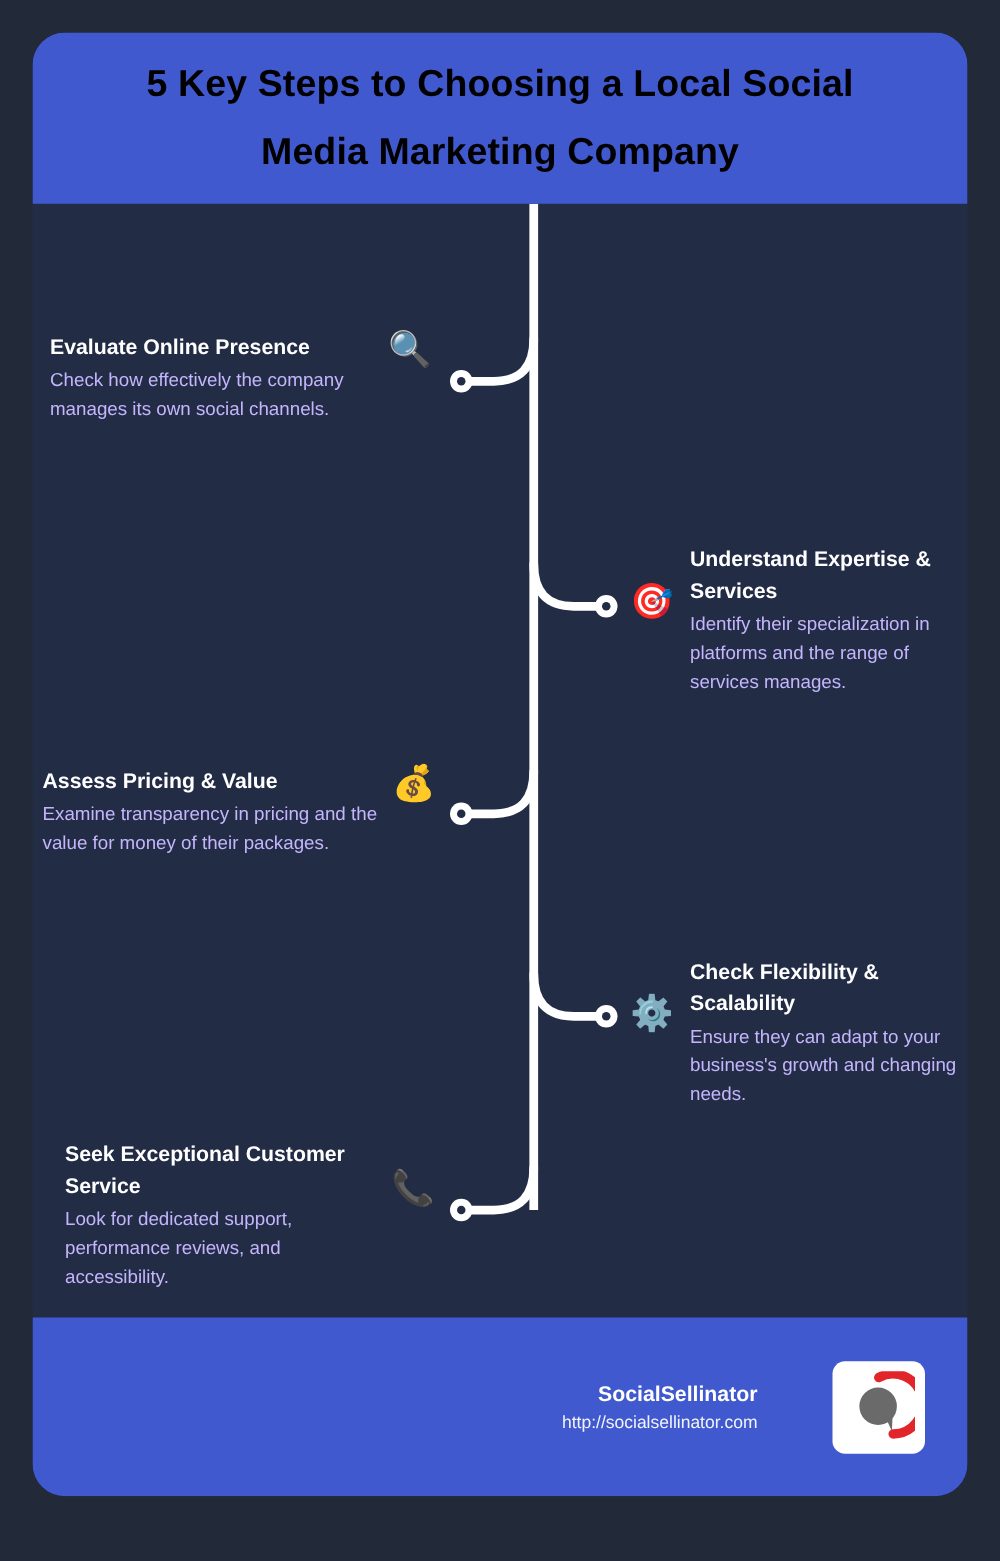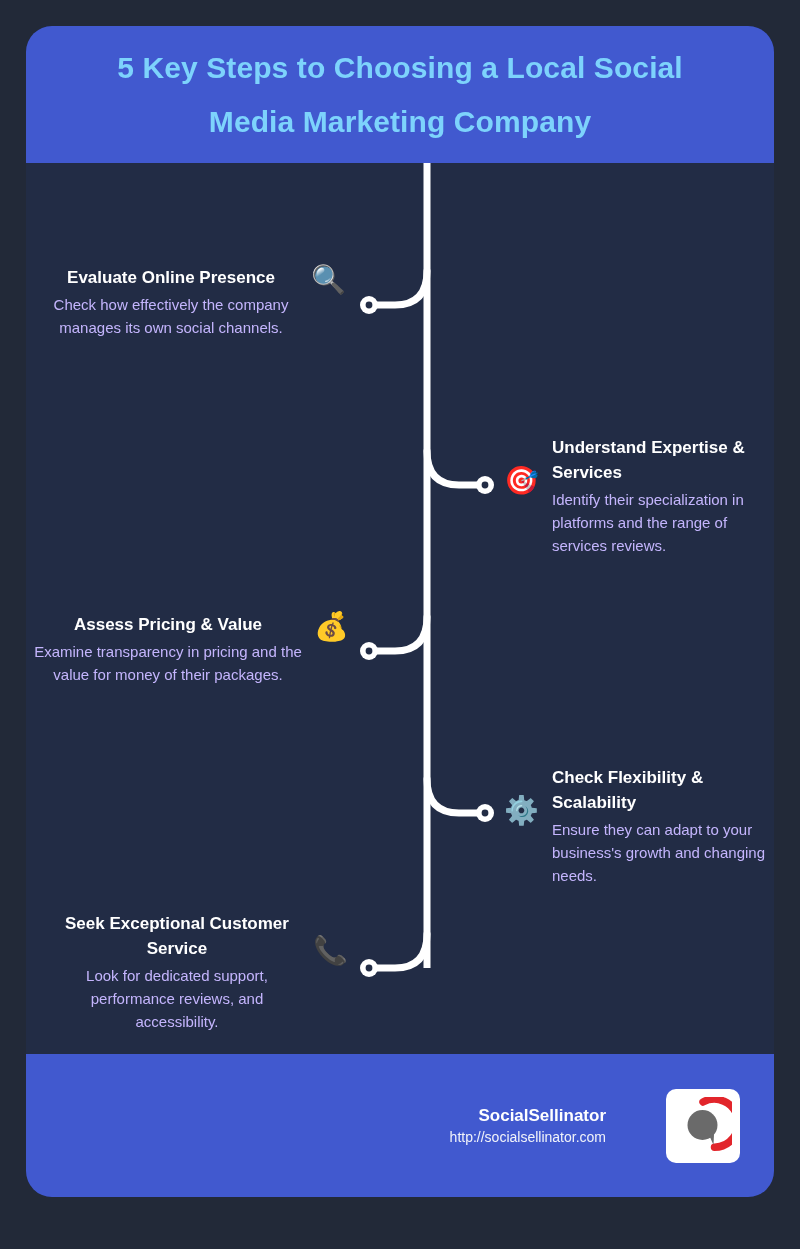--- a/index.html
+++ b/index.html
@@ -34,21 +34,21 @@
     width: 748px;
     height: 137px;
     background: #4159cf;
     display: flex;
     align-items: center;
     justify-content: center;
   }
   .header-title {
     width: 600px;
     text-align: center;
-    color: #7dd3fc;
+    color: #000000;
     font-size: 30px;
     font-weight: bold;
     line-height: 54px;
     letter-spacing: 0.1px;
   }
 
   
   .steps-area {
     position: absolute;
     left: 0;
@@ -79,21 +79,21 @@
     font-weight: bold;
     line-height: 25px;
     margin: 0 0 3px 0;
   }
   .step-desc {
     color: #c4b5fd;
     font-size: 15px;
     line-height: 23px;
     margin: 0;
   }
-  .step.left .step-text { text-align: center; }
+  .step.left .step-text { text-align: left; }
   .step.right .step-text { text-align: left; }
 
   .step-icon {
     position: absolute;
     font-size: 28px;
     line-height: 1;
     width: 34px;
     height: 34px;
     text-align: center;
   }
@@ -200,21 +200,21 @@
       <div class="step-text">
         <p class="step-title">Evaluate Online Presence</p>
         <p class="step-desc">Check how effectively the company manages its own social channels.</p>
       </div>
       <div class="step-icon">🔍</div>
     </div>
 
     <div class="step right step-2" style="left:0; top:272px; width:748px; height:120px;">
       <div class="step-text">
         <p class="step-title">Understand Expertise &amp; Services</p>
-        <p class="step-desc">Identify their specialization in platforms and the range of services reviews.</p>
+        <p class="step-desc">Identify their specialization in platforms and the range of services manages.</p>
       </div>
       <div class="step-icon">🎯</div>
     </div>
 
     <div class="step left step-3" style="left:0; top:449px; width:330px; height:110px;">
       <div class="step-text">
         <p class="step-title">Assess Pricing &amp; Value</p>
         <p class="step-desc">Examine transparency in pricing and the value for money of their packages.</p>
       </div>
       <div class="step-icon">💰</div>

